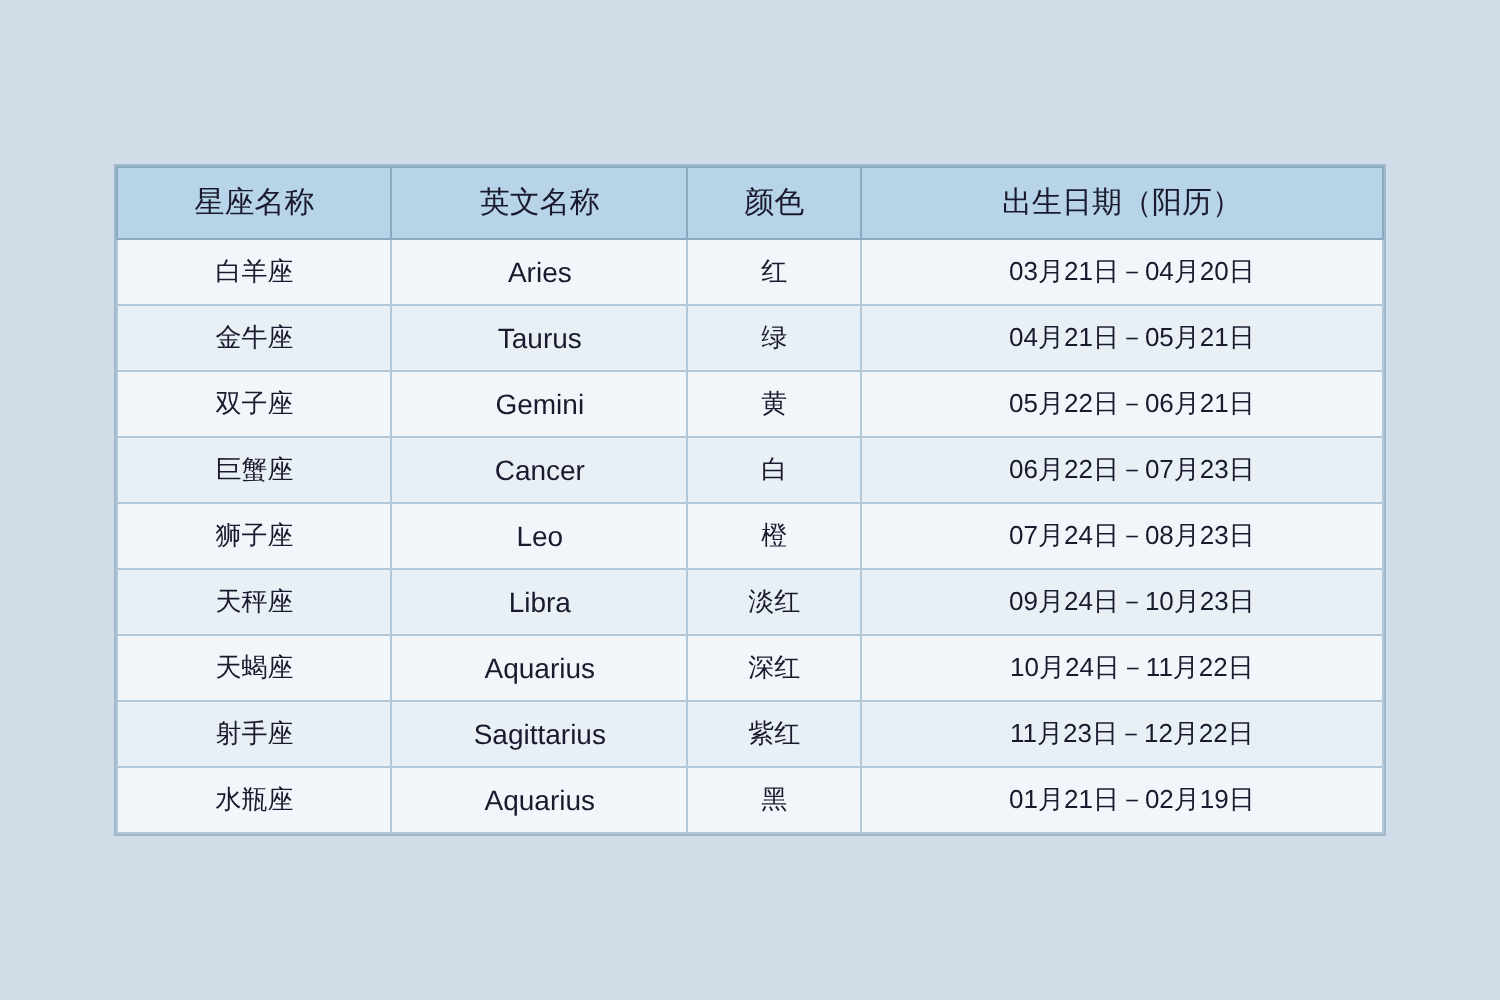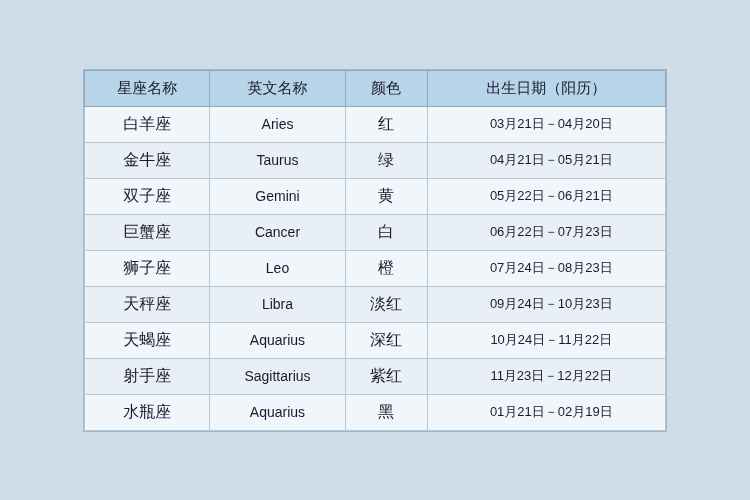--- a/index.html
+++ b/index.html
@@ -15,21 +15,21 @@
       display: flex;
       align-items: center;
       justify-content: center;
       font-family: "SimSun", "宋体", serif;
       font-size: 14px;
     }
 
     .table-container {
       background-color: #e8f0f7;
       border: 1px solid #a0b8cc;
-      width: 584px;
+      width: 636px;
     }
 
     table {
       width: 100%;
       border-collapse: collapse;
     }
 
     thead tr {
       background-color: #b8d4e8;
     }
@@ -49,21 +49,21 @@
 
     tbody tr:nth-child(even) {
       background-color: #e8f0f6;
     }
 
     tbody td {
       border: 1px solid #b0c8d8;
       padding: 7px 10px;
       text-align: center;
       color: #1a1a2e;
-      font-size: 16px;
+      font-size: 13px;
     }
 
     tbody td:nth-child(2) {
       font-family: Arial, sans-serif;
       font-size: 14px;
       margin-top: 43px;
     }
 
     tbody td:nth-child(4) {
       font-family: Arial, sans-serif;

